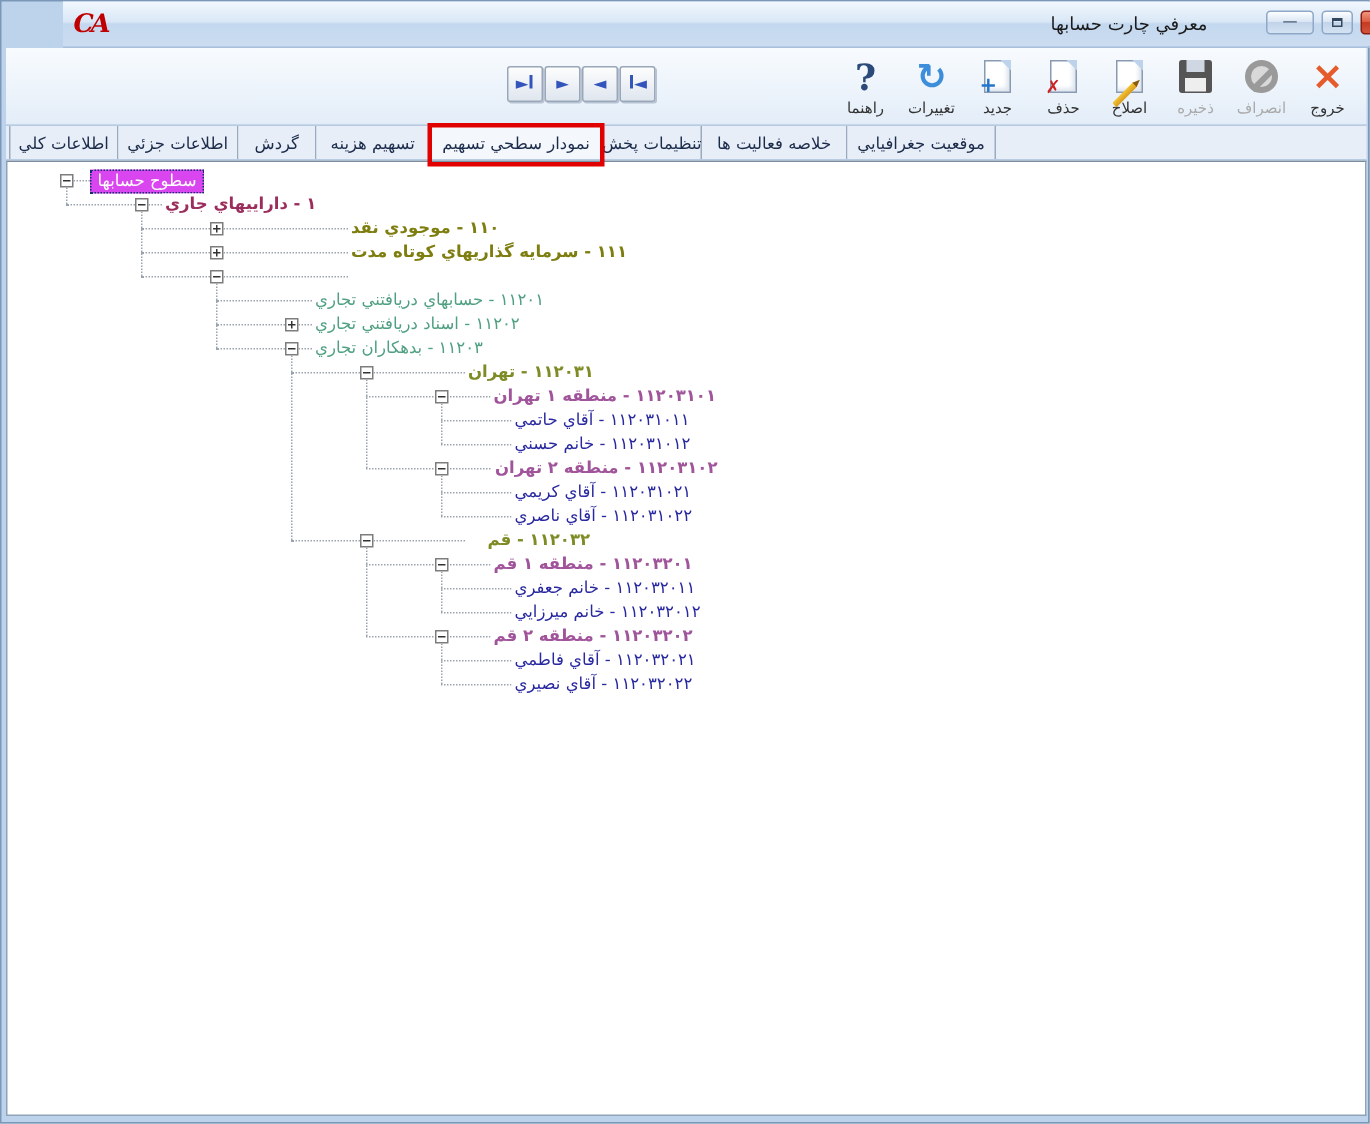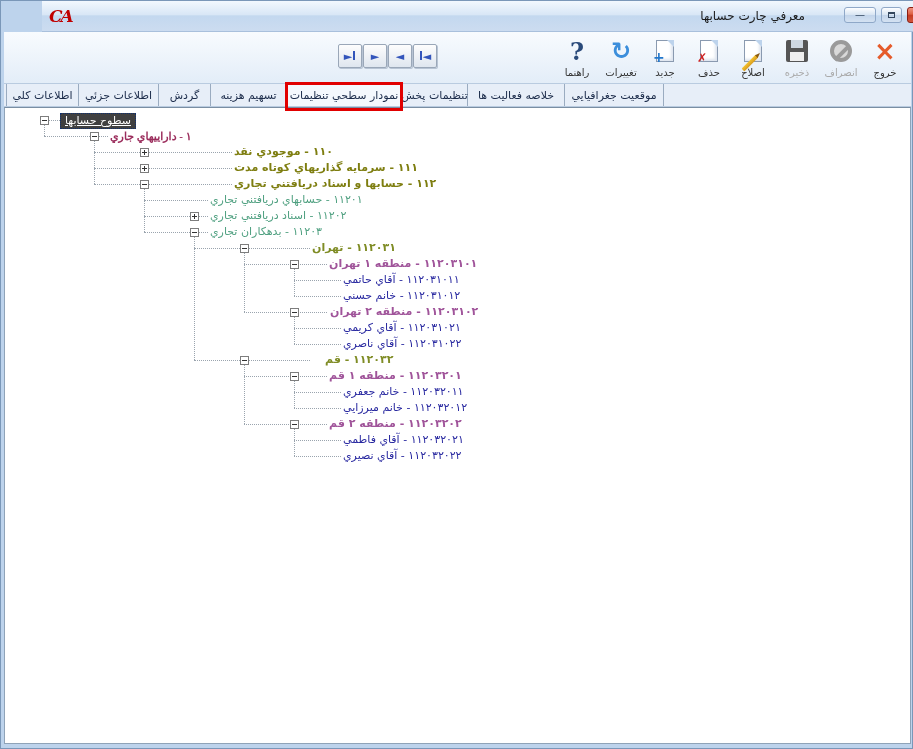--- a/index.html
+++ b/index.html
@@ -194,51 +194,50 @@
       <div class="tab" style="width: 80px;">
         <span>اطلاعات جزئي</span>
       </div>
       <div class="tab" style="width: 52px;">
         <span>گردش</span>
       </div>
       <div class="tab" style="width: 76px;">
         <span>تسهيم هزينه</span>
       </div>
       <div class="tab selected" style="width: 115px;">
-        <span>نمودار سطحي تنظيمات</span>
+        <span>نمودار سطحي تسهيم</span>
         <div class="red-annotation"></div>
       </div>
       <div class="tab" style="width: 66px;">
         <span>تنظيمات پخش</span>
       </div>
       <div class="tab" style="width: 97px;">
         <span>خلاصه فعاليت ها</span>
       </div>
       <div class="tab" style="width: 99px;">
         <span>موقعيت جغرافيايي</span>
       </div>
     </div>
 
   <div class="content">
     <div class="tree" id="tree">
         <div class="dotline" style="left: 39px; top: 12px; width: 16px;"></div>
         <div class="tbox" style="left: 35px; top: 8px;"></div>
-        <div class="tlabel root" style="left: 55px; top: 5px; background: #404040; text-decoration: underline;">سطوح حسابها</div>
+        <div class="tlabel root" style="left: 55px; top: 5px; background: #d946ef;">سطوح حسابها</div>
         <div class="dotline" style="left: 39px; top: 28px; width: 64px;"></div>
         <div class="tbox" style="left: 85px; top: 24px;"></div>
-        <div class="tlabel b" style="left: 103px; top: 21px; color: rgb(155, 45, 92); font-family: Liberation Serif, serif;">١ - داراييهاي جاري</div>
+        <div class="tlabel b" style="left: 103px; top: 21px; color: rgb(155, 45, 92);">١ - داراييهاي جاري</div>
         <div class="dotline" style="left: 89px; top: 44px; width: 138px;"></div>
         <div class="tbox plus" style="left: 135px; top: 40px;"></div>
         <div class="tlabel b" style="left: 227px; top: 37px; color: rgb(126, 126, 16);">١١٠ - موجودي نقد</div>
         <div class="dotline" style="left: 89px; top: 60px; width: 138px;"></div>
         <div class="tbox plus" style="left: 135px; top: 56px;"></div>
         <div class="tlabel b" style="left: 227px; top: 53px; color: rgb(126, 126, 16);">١١١ - سرمايه گذاريهاي كوتاه مدت</div>
         <div class="dotline" style="left: 89px; top: 76px; width: 138px;"></div>
         <div class="tbox" style="left: 135px; top: 72px;"></div>
-        <div class="tlabel b" style="left: 227px; top: 69px; color: rgb(126, 126, 16);">١١٢ - حسابها و اسناد دريافتني تجاري</div>
         <div class="dotline" style="left: 139px; top: 92px; width: 64px;"></div>
         <div class="tlabel" style="left: 203px; top: 85px; color: rgb(79, 160, 128);">١١٢٠١ - حسابهاي دريافتني تجاري</div>
         <div class="dotline" style="left: 139px; top: 108px; width: 64px;"></div>
         <div class="tbox plus" style="left: 185px; top: 104px;"></div>
         <div class="tlabel" style="left: 203px; top: 101px; color: rgb(79, 160, 128);">١١٢٠٢ - اسناد دريافتني تجاري</div>
         <div class="dotline" style="left: 139px; top: 124px; width: 64px;"></div>
         <div class="tbox" style="left: 185px; top: 120px;"></div>
         <div class="tlabel" style="left: 203px; top: 117px; color: rgb(79, 160, 128);">١١٢٠٣ - بدهكاران تجاري</div>
         <div class="dotline" style="left: 189px; top: 140px; width: 116px;"></div>
         <div class="tbox" style="left: 235px; top: 136px;"></div>

